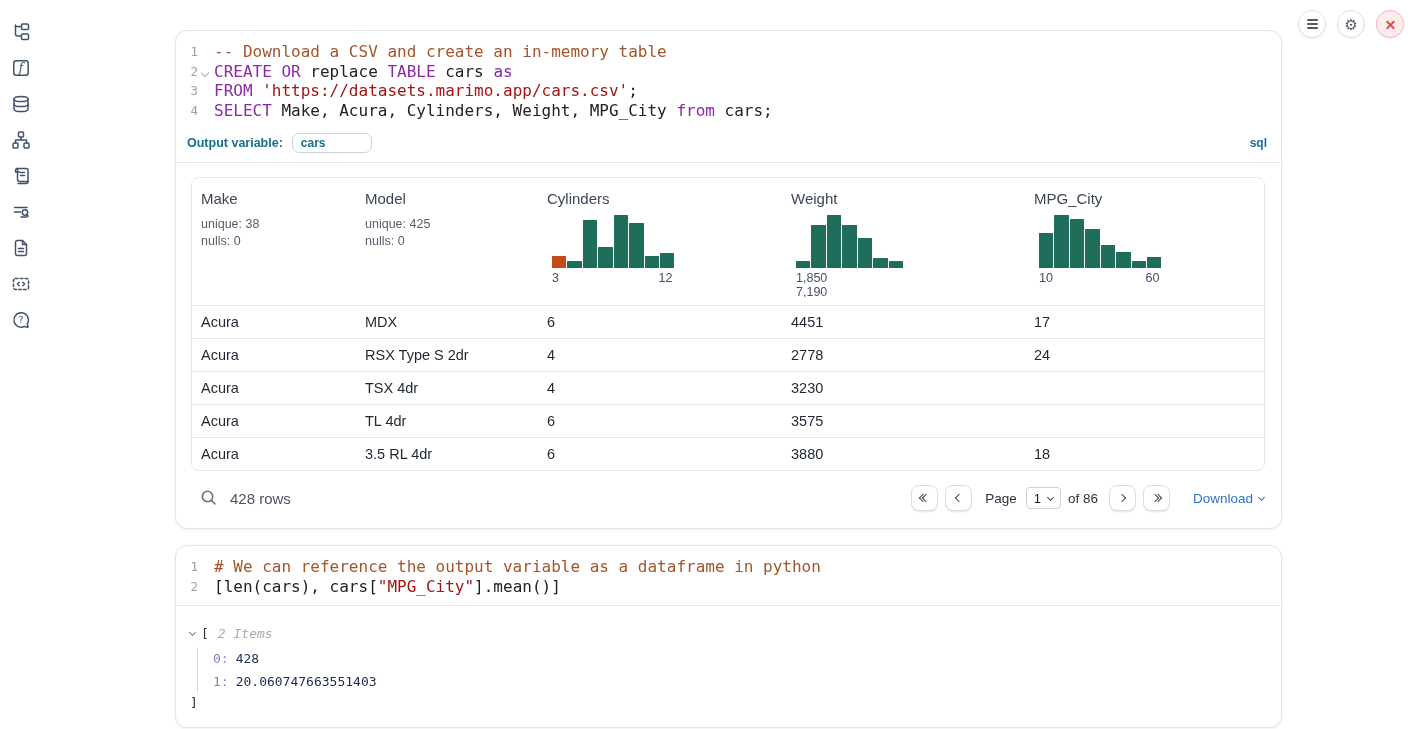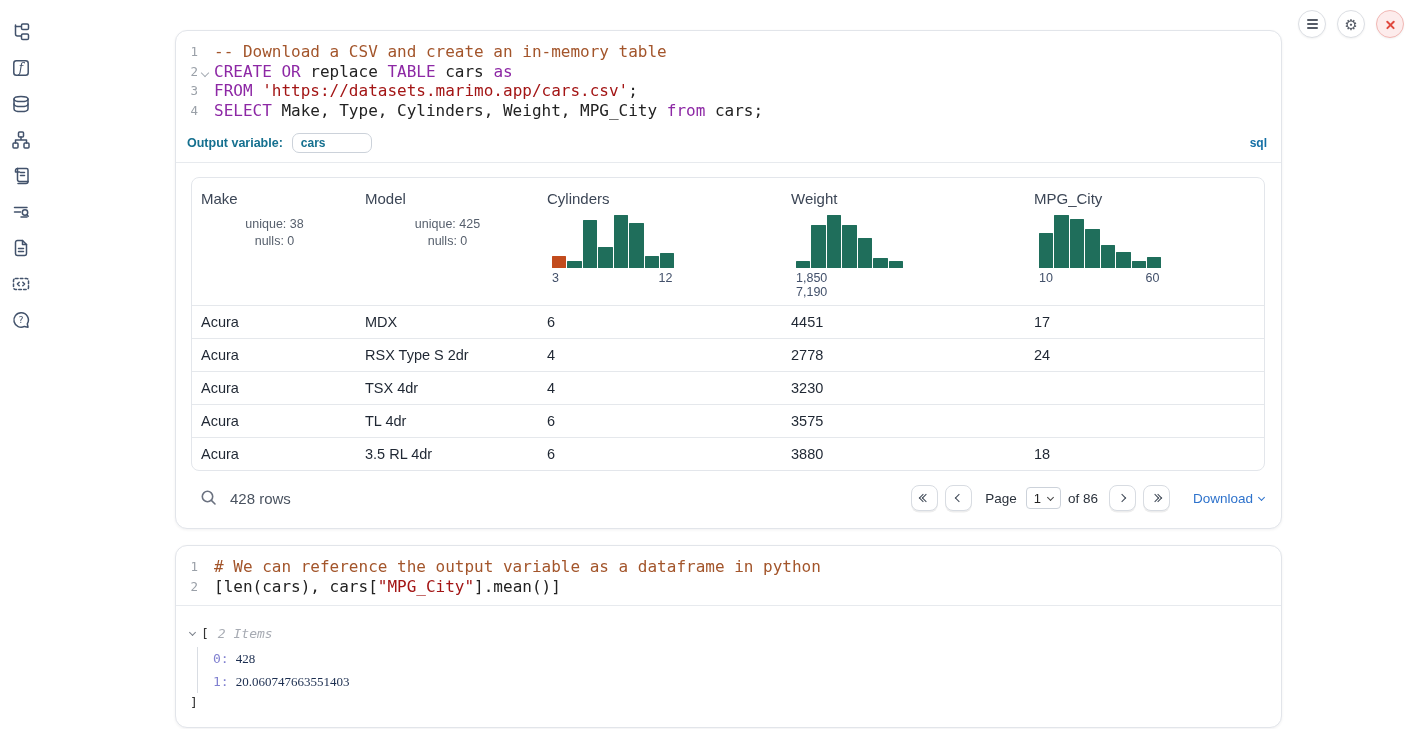--- a/index.html
+++ b/index.html
@@ -61,21 +61,21 @@
     font-family:"Liberation Sans", sans-serif; outline:none; }
   .lang-badge { margin-left:auto; font-size:12px; font-weight:bold; color:#136fa5; }
 
   
   .table-wrap { padding:14px 16px 12px 15px; }
   .dtable { border:1px solid #e3e6eb; border-radius:8px; overflow:hidden; }
   .dt-grid { display:grid; grid-template-columns:164px 182px 244px 243px 1fr; }
   .dt-header { min-height:122px; }
   .dt-hcell { padding:12px 8px 6px 9px; cursor:pointer; }
   .col-name { font-size:15px; color:#3c4656; }
-  .col-stats { margin-top:9px; font-size:12.5px; color:#565f6c; line-height:17px;text-align:center; }
+  .col-stats { margin-top:9px; font-size:12.5px; color:#565f6c; line-height:17px; }
   .hist { margin-top:7px; margin-left:5px; }
   .hist-bars { display:flex; align-items:flex-end; gap:1px; height:54px; }
   .hist-bars i { flex:1; display:block; border-radius:0.5px; }
   .hist-labels { display:flex; justify-content:space-between; font-size:12.5px;
     color:#42506a; margin-top:3px; padding-right:2px; }
   .dt-row { border-top:1px solid #e5e8ec; height:33px; }
   .dt-cell { padding:0 8px 0 9px; font-size:14.5px; color:#1f2733; display:flex; align-items:center; }
 
   
   .tfoot { display:flex; align-items:center; margin-top:9px; padding:0 1px; height:36px; }
@@ -101,21 +101,21 @@
   .py-code { border-bottom:1px solid #e7eaee; }
   .py-out { padding:17px 16px 14px 14px; font-family:"DejaVu Sans Mono", monospace;
     font-size:13px; color:#333; }
   .tree-line1 { display:flex; align-items:center; gap:6px; height:20px; }
   .tree-chev { width:5px; height:5px; color:#7a808a; margin-top:-2px; cursor:pointer; }
   .bracket { color:#333; }
   .items-count { color:#a7abb3; font-style:italic; margin-left:3px; }
   .tree-items { margin-left:7px; border-left:1px solid #d9dde3; padding-left:15px; margin-top:4px; }
   .tree-item { height:23px; display:flex; align-items:center; }
   .tree-key { color:#8080d0; }
-  .tree-val { color:#1b2d4f; margin-left:7px;font-family:Liberation Serif, serif; }
+  .tree-val { color:#1b2d4f; margin-left:7px; }
   .tree-close { margin-top:2px; height:18px; }
 </style>
 </head>
 <body>
 
 <div class="sidebar">
   <span class="sb-icon">
     <svg viewBox="0 0 20 20">
         <path d="M4.5 3v9a2 2 0 0 0 2 2h3.5"></path>
         <path d="M4.5 4.5h5"></path>
@@ -211,21 +211,21 @@
           <span class="gutter">2</span>
           <span class="chev chev-d fold"></span>
           <span class="code-text"><span class="tok-kw">CREATE</span><span class="tok-pl"> </span><span class="tok-kw">OR</span><span class="tok-pl"> replace </span><span class="tok-kw">TABLE</span><span class="tok-pl"> cars </span><span class="tok-kw">as</span></span>
         </div>
         <div class="code-line">
           <span class="gutter">3</span>
           <span class="code-text"><span class="tok-kw">FROM</span><span class="tok-pl"> </span><span class="tok-str">'https://datasets.marimo.app/cars.csv'</span><span class="tok-pl">;</span></span>
         </div>
         <div class="code-line">
           <span class="gutter">4</span>
-          <span class="code-text"><span class="tok-kw">SELECT</span><span class="tok-pl"> Make, Type, Cylinders, Weight, MPG_City </span><span class="tok-kw">from</span><span class="tok-pl"> cars;</span></span>
+          <span class="code-text"><span class="tok-kw">SELECT</span><span class="tok-pl"> Make, Acura, Cylinders, Weight, MPG_City </span><span class="tok-kw">from</span><span class="tok-pl"> cars;</span></span>
         </div>
       </div>
 
     <div class="outvar-row">
       <span class="outvar-label">Output variable:</span>
       <input class="outvar-input" value="cars" style="">
       <span class="lang-badge">sql</span>
     </div>
 
     <div class="table-wrap">

